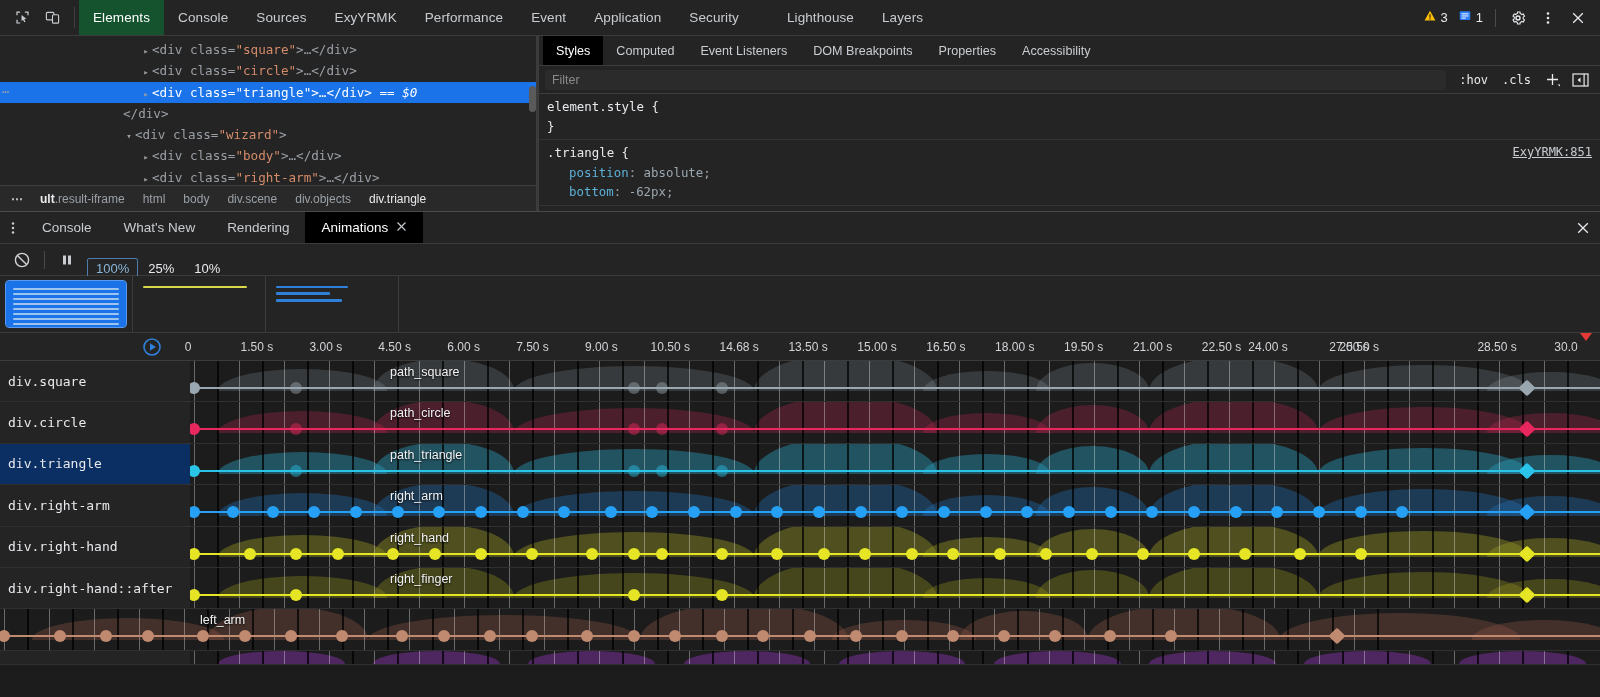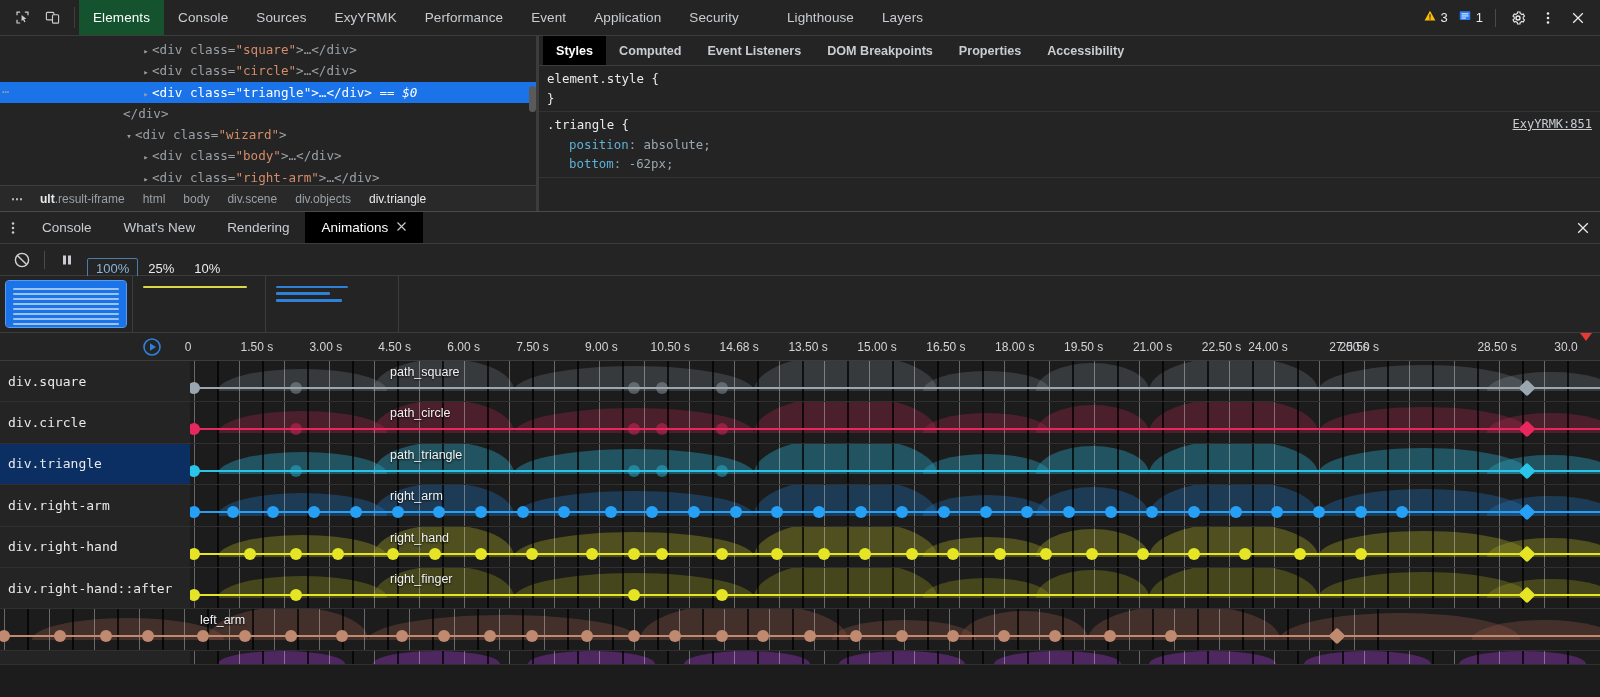--- a/index.html
+++ b/index.html
@@ -64,21 +64,21 @@
   .crumb { padding:0 9px; cursor:pointer; white-space:nowrap; line-height:26px;}
   .crumb.selected { color:#e8eaed; }
   .crumb.dots { color:#c9cdd1; font-weight:bold; padding:0 7px; letter-spacing:1px;}
   .crumb .dim { color:#9aa0a6; }
   .crumb .bold { color:#e8eaed; font-weight:bold; }
 
   .vsplit { width:3px; background:#3c3c3c; cursor:col-resize; }
 
   .styles-pane { flex:1; background:#242424; display:flex; flex-direction:column; overflow:hidden;}
   .styles-tabs { height:30px; display:flex; align-items:stretch; border-bottom:1px solid #3c3c3c; padding-left:4px;}
-  .stab { display:flex; align-items:center; padding:0 13px; font-size:12.6px; color:#c9cdd1; cursor:pointer; white-space:nowrap;font-weight:bold;}
+  .stab { display:flex; align-items:center; padding:0 13px; font-size:12.6px; color:#c9cdd1; cursor:pointer; white-space:nowrap;}
   .stab.active { background:#000; color:#fff; }
   .filter-row {
     height:28px; display:flex; align-items:center; border-bottom:1px solid #3c3c3c; padding:0 6px;
   }
   .filter-inp {
     flex:1; background:#2b2b2b; border:1px solid transparent; height:20px;
     color:#c9cdd1; font-size:12.4px; padding:0 6px; outline:none; border-radius:2px;
     font-family:"Liberation Sans", sans-serif;
   }
   .filter-inp::placeholder { color:#8b8b8b; }
@@ -334,20 +334,40 @@
           </div>
         <div class="stab">
             <span>DOM Breakpoints</span>
           </div>
         <div class="stab">
             <span>Properties</span>
           </div>
         <div class="stab">
             <span>Accessibility</span>
           </div>
+      </div>
+      <div class="filter-row">
+        <input class="filter-inp" placeholder="Filter" style="">
+        <div class="filter-tools">
+          <span class="ft">:hov</span>
+          <span class="ft">.cls</span>
+          <span class="ft-ic">
+            <svg width="17" height="17" viewBox="0 0 17 17">
+                <path d="M8.5 3v11M3 8.5h11" stroke="#e8eaed" stroke-width="1.3"></path>
+                <path d="M13.5 13.5l2.5 2v-2z" fill="#e8eaed"></path>
+              </svg>
+          </span>
+          <span class="ft-ic">
+            <svg width="17" height="16" viewBox="0 0 17 16">
+                <rect x="1" y="2" width="15" height="12" fill="none" stroke="#e8eaed" stroke-width="1.2"></rect>
+                <rect x="11.5" y="2" width="1.2" height="12" fill="#e8eaed"></rect>
+                <path d="M8.5 5.5l-3 2.5 3 2.5z" fill="#e8eaed"></path>
+              </svg>
+          </span>
+        </div>
       </div>
       <div class="css-body">
         <div class="rule">
           <div class="sel">element.style {</div>
           <div class="sel">}</div>
         </div>
         <div class="rule">
           <span class="src-link">ExyYRMK:851</span>
           <div class="sel">.triangle {</div>
           <div><span class="prop">position</span><span class="punc">: </span><span class="val">absolute;</span></div>

